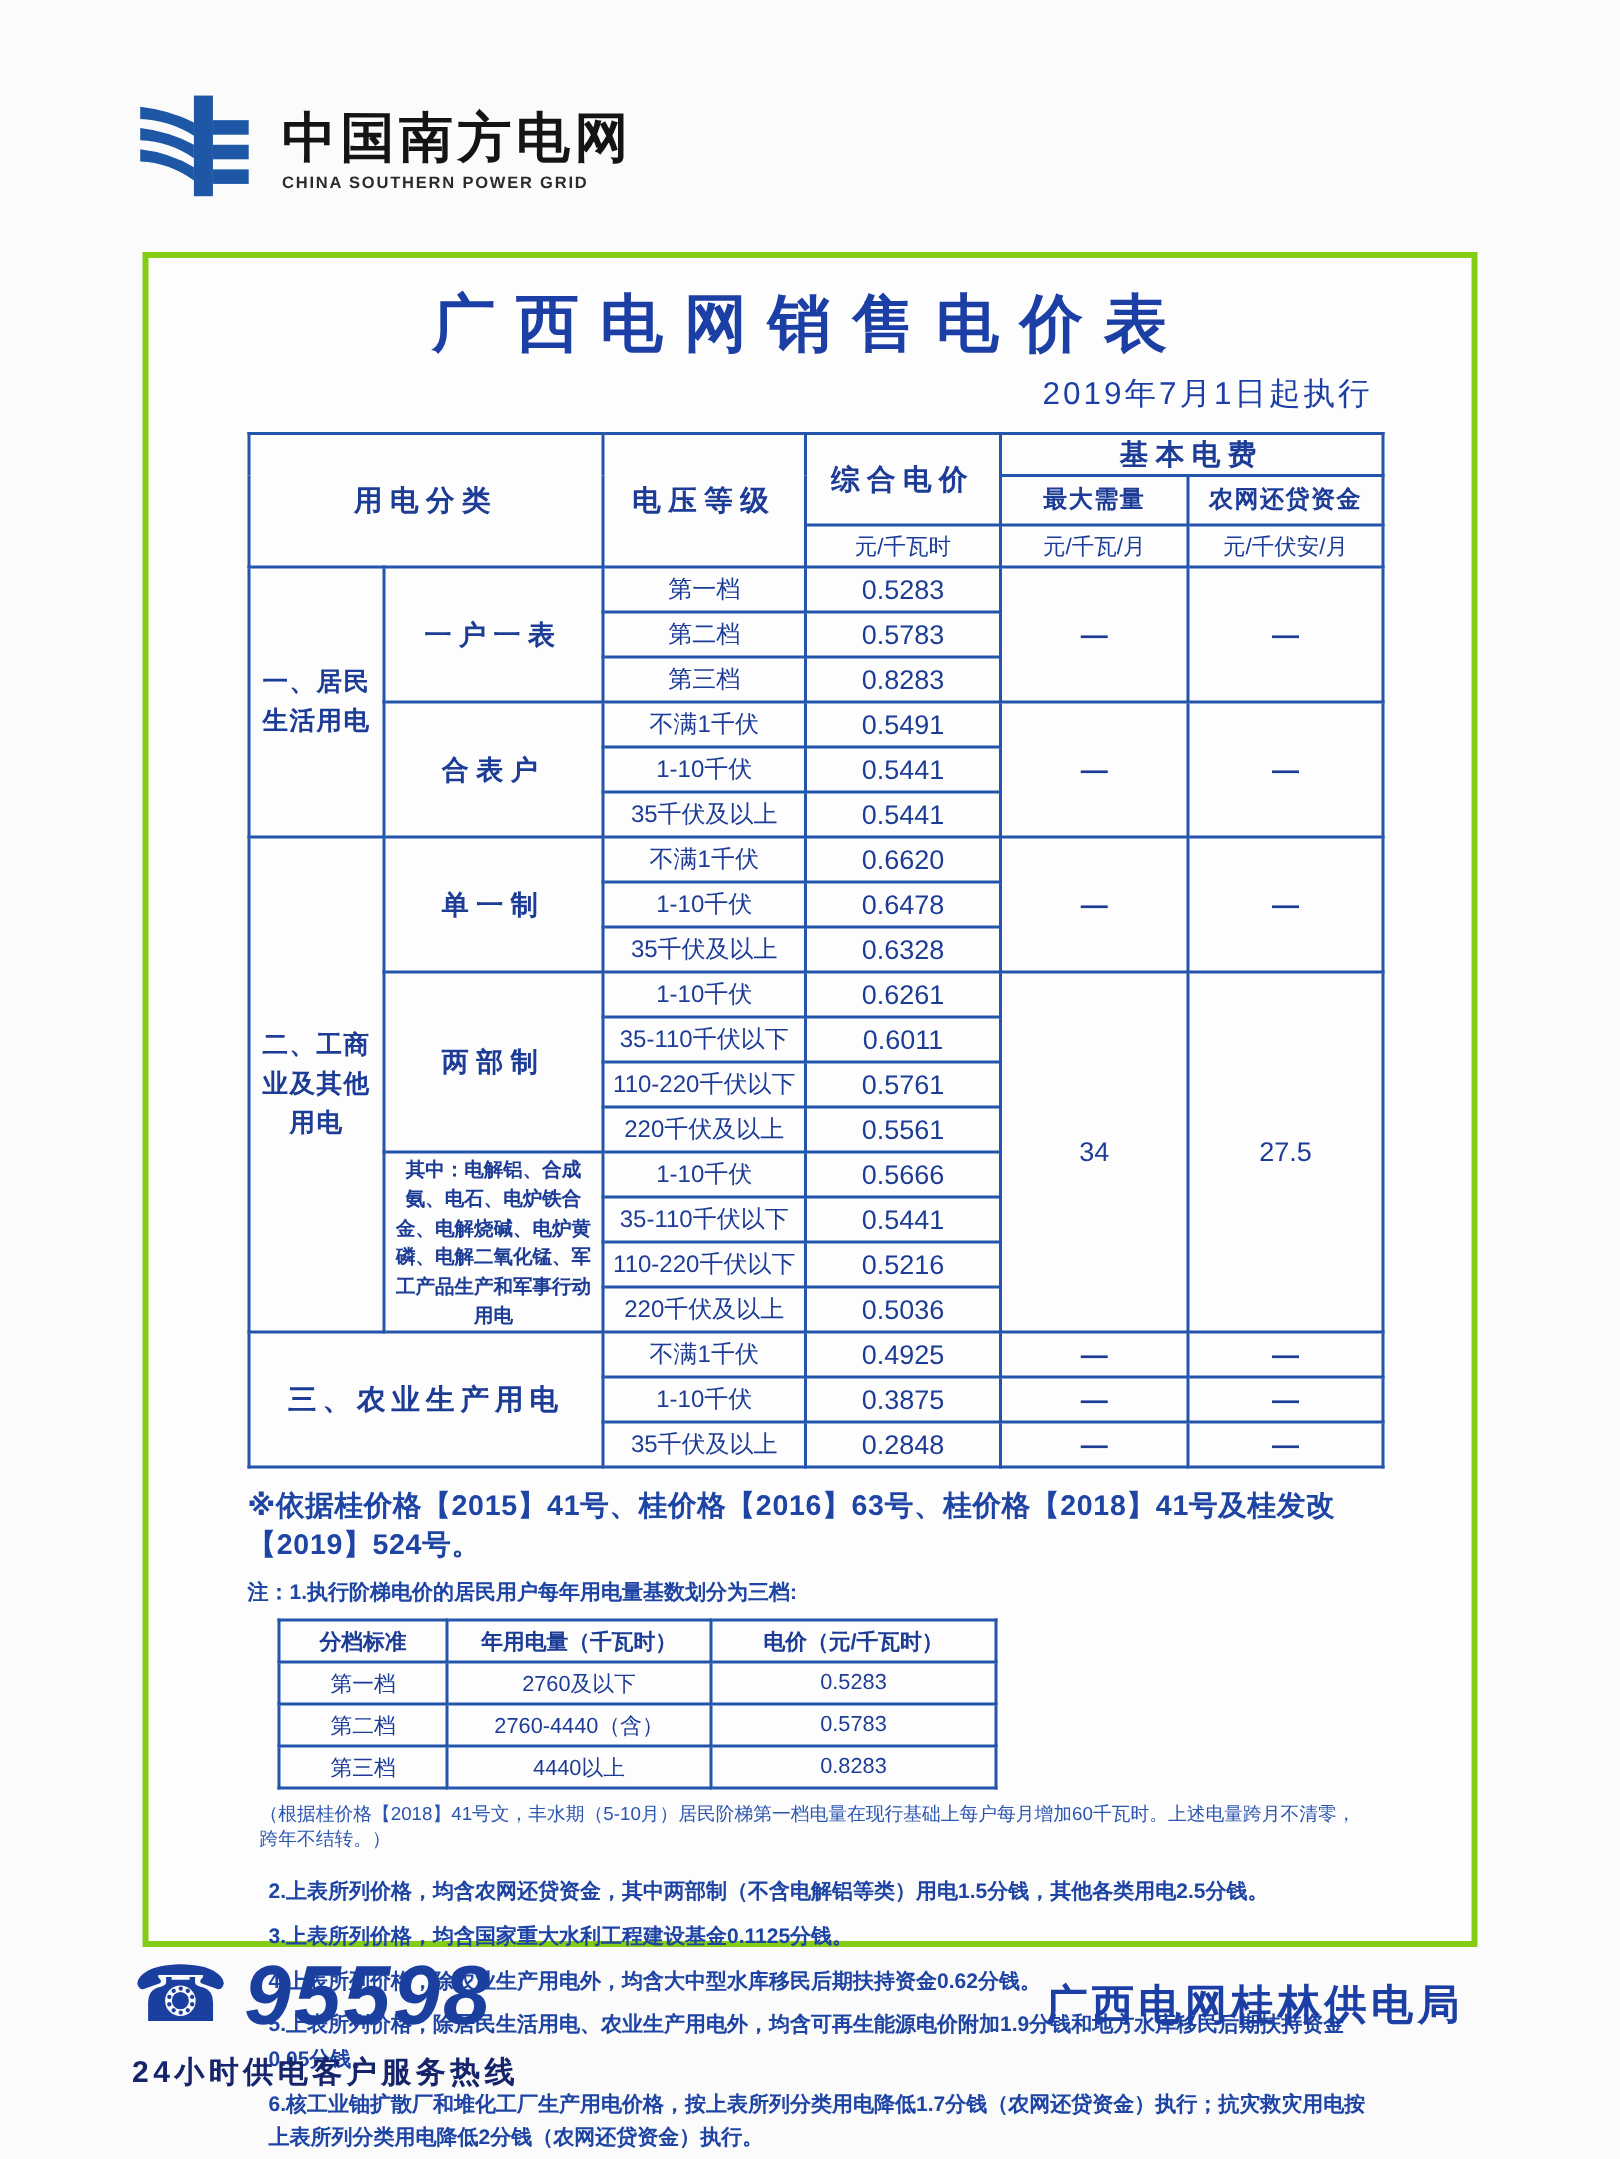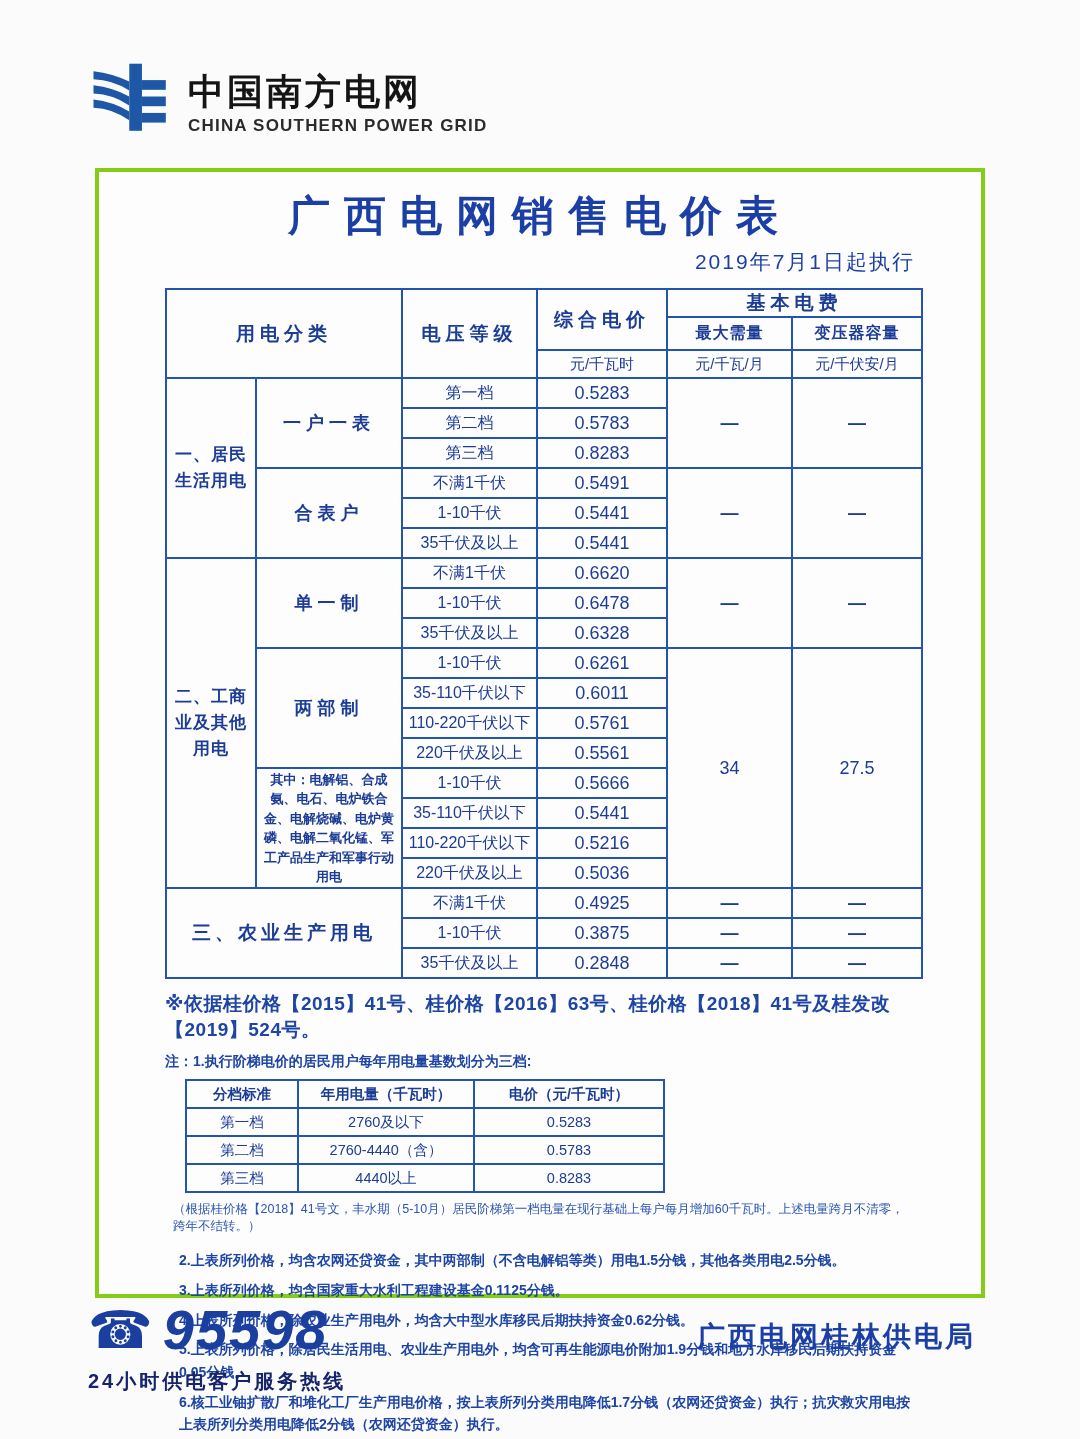--- a/index.html
+++ b/index.html
@@ -9,21 +9,21 @@
     width:1080px; height:1439px;
     background:#fbfbfb;
     font-family:"Liberation Sans","DejaVu Sans",sans-serif;
     overflow:hidden;
   }
   
   .brand { position:absolute; left:92px; top:60px; display:flex; align-items:flex-start; }
   .logo-mark { width:82px; height:76px; margin-right:14px; }
   .brand-text { padding-top:12px; }
   .brand-cn { font-size:36px; font-weight:bold; color:#141414; letter-spacing:3px; line-height:1.1; }
-  .brand-en { font-size:17px; font-weight:bold; color:#2b2b2b; letter-spacing:1.2px; margin-top:4px;text-align:center; }
+  .brand-en { font-size:11px; font-weight:bold; color:#2b2b2b; letter-spacing:1.2px; margin-top:4px; }
   
   .sheet {
     position:absolute; left:95px; top:168px;
     width:890px; height:1130px;
     border:4px solid #84cc16;
     background:#fdfdfd;
     padding:20px 66px 0 66px;
   }
   .doc-title {
     text-align:center; color:#1c3fa6; font-weight:bold;
@@ -101,21 +101,21 @@
     </colgroup>
     <tbody>
         <tr class="h-row1">
       <th class="h-big" colspan="2" rowspan="3">用电分类</th>
       <th class="h-big" rowspan="3">电压等级</th>
       <th class="h-big" rowspan="2">综合电价</th>
       <th class="h-big" colspan="2">基本电费</th>
     </tr>
     <tr>
       <th class="h-sub">最大需量</th>
-      <th class="h-sub">变压器容量</th>
+      <th class="h-sub">农网还贷资金</th>
     </tr>
     <tr>
       <td class="h-unit">元/千瓦时</td>
       <td class="h-unit">元/千瓦/月</td>
       <td class="h-unit">元/千伏安/月</td>
     </tr>
 
     <tr class="body-row">
       <td class="cat" rowspan="6">一、居民生活用电</td>
       <td class="subcat" rowspan="3">一户一表</td>

